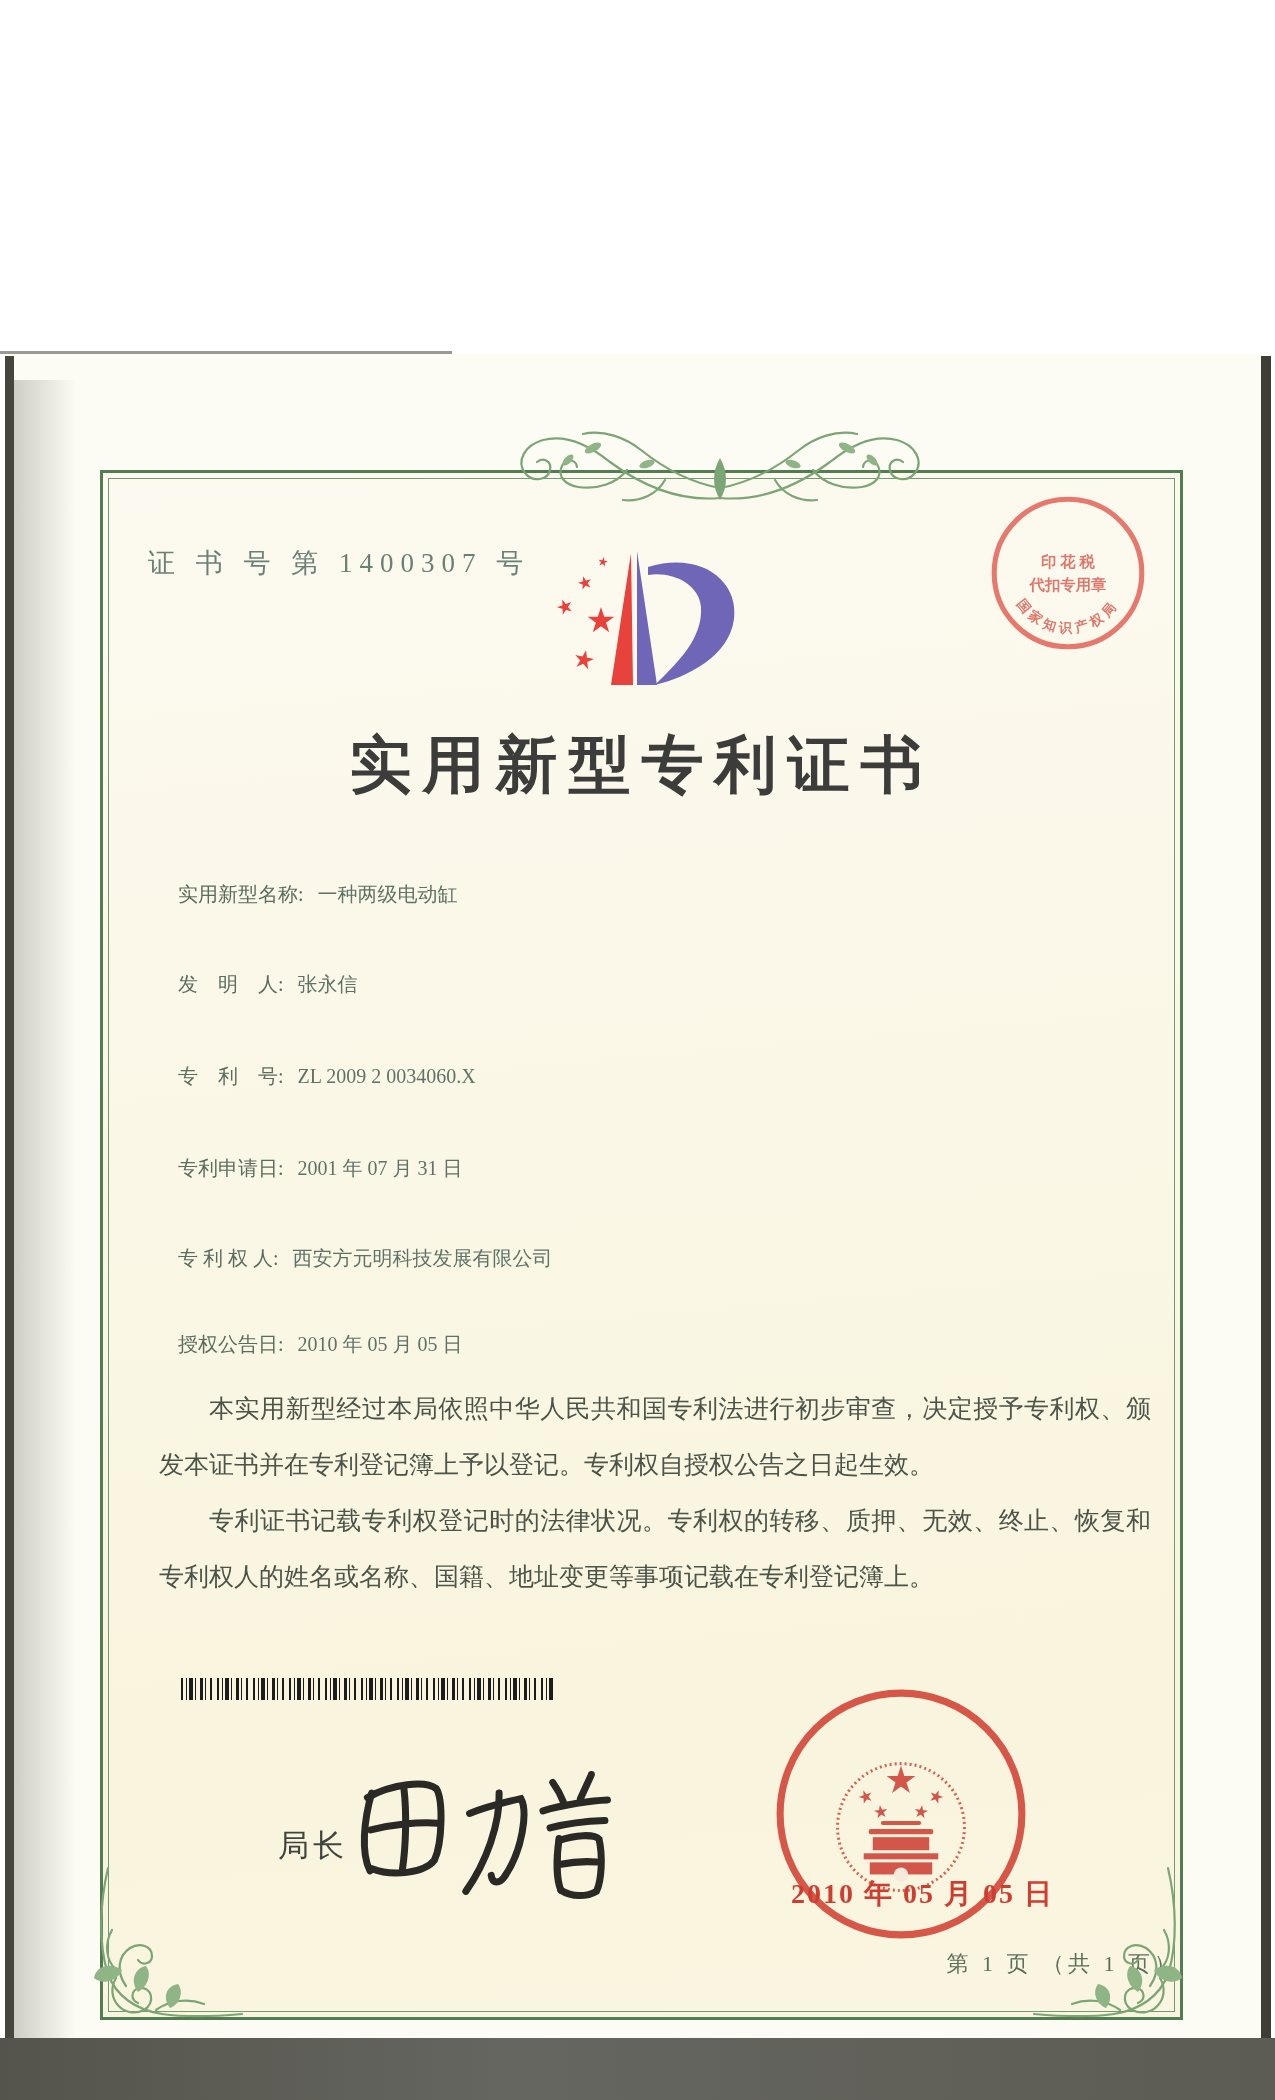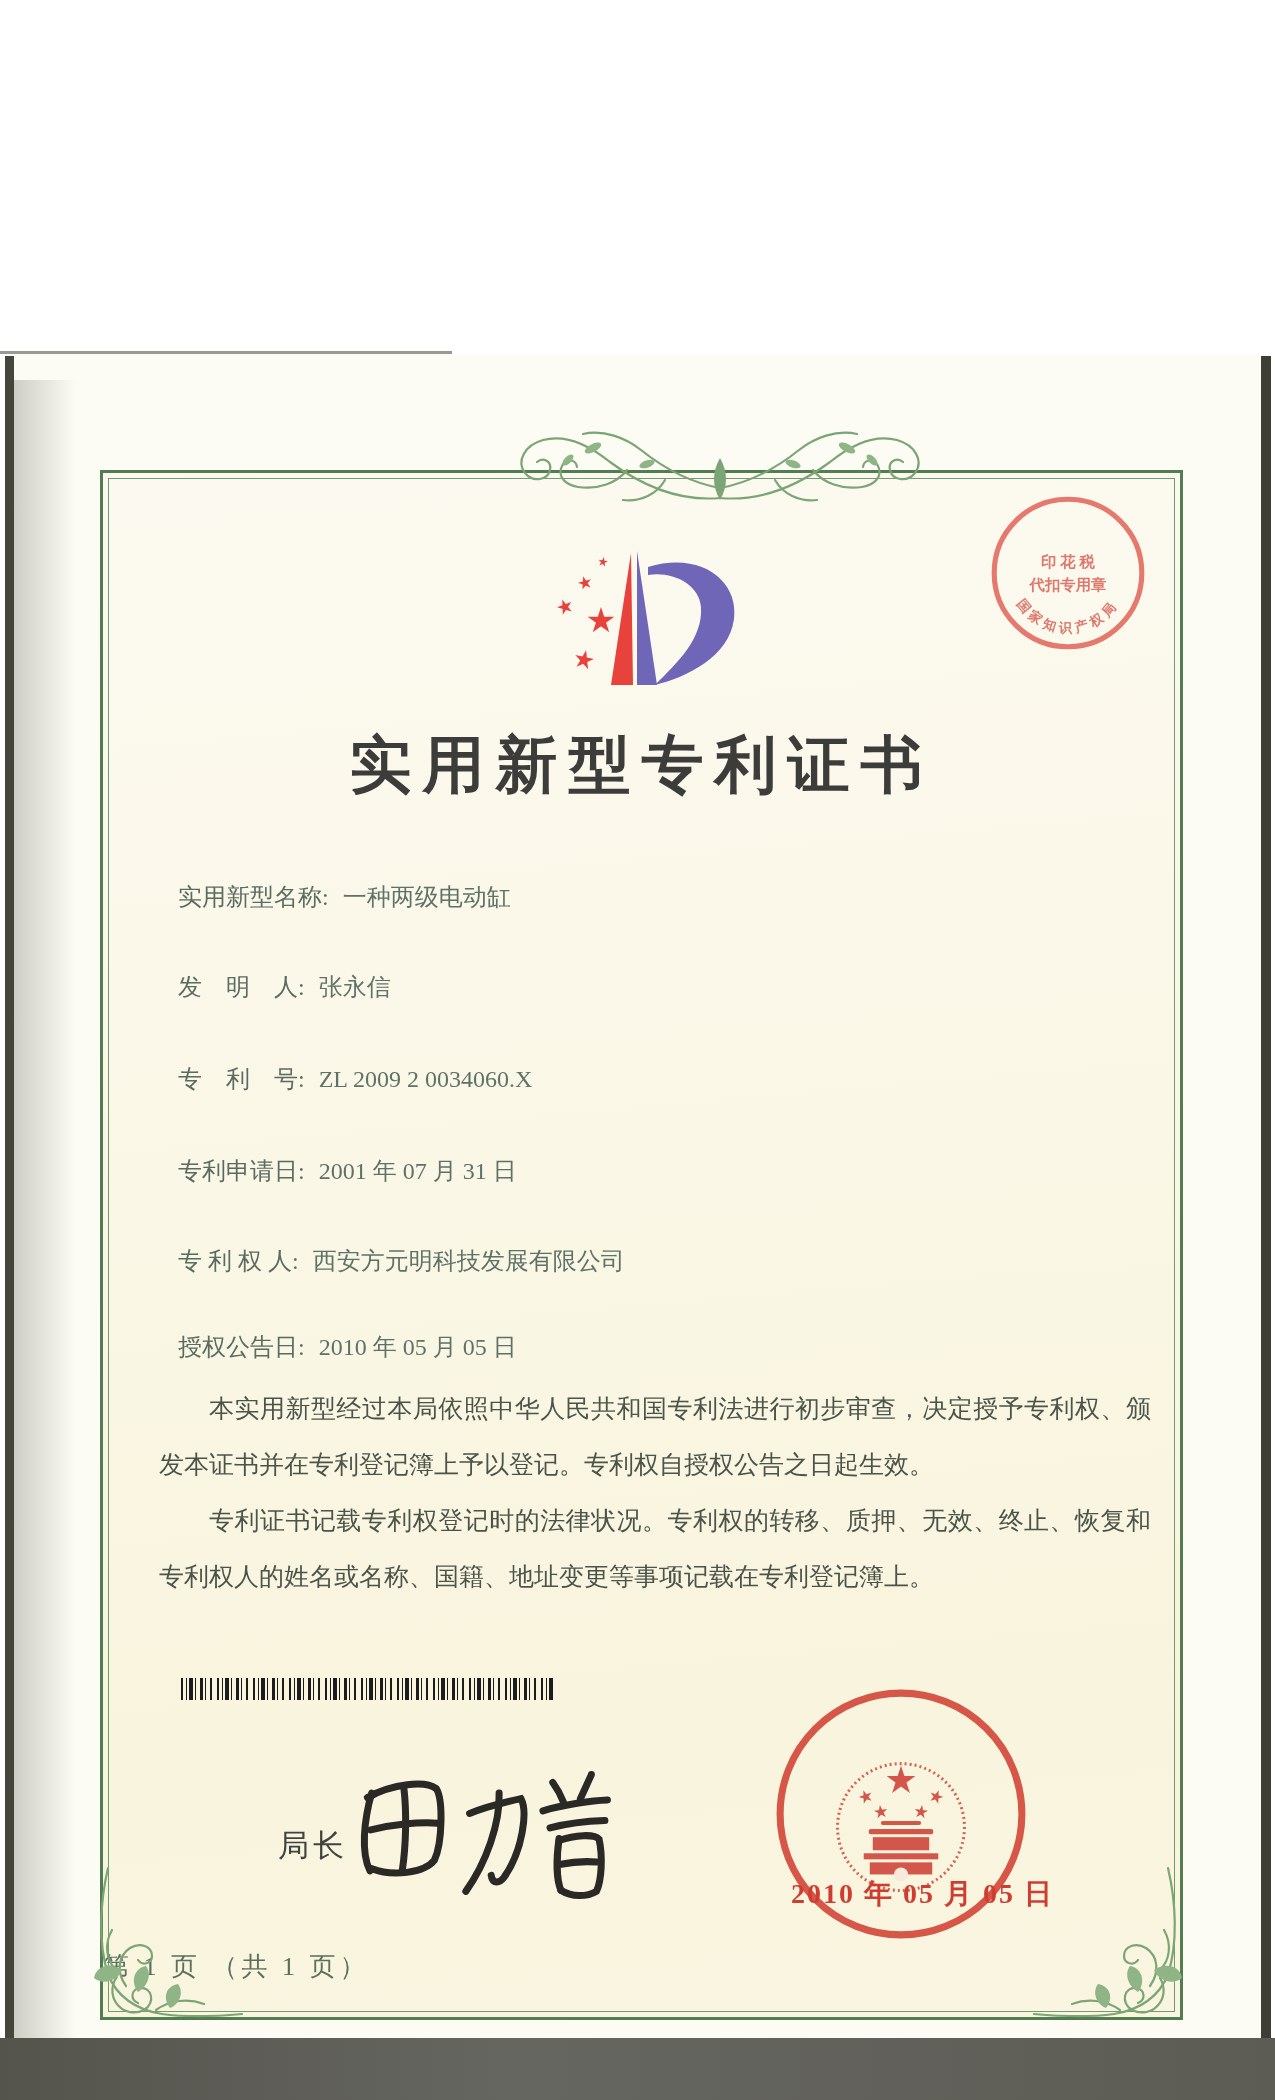--- a/index.html
+++ b/index.html
@@ -22,21 +22,21 @@
         background:linear-gradient(175deg,#fcfaf0 0%,#faf7e6 45%,#f8f4dd 80%,#f9f5e0 100%);}
   .certificate::before{content:"";position:absolute;inset:5px;border:1px solid #719a71;pointer-events:none;}
 
   .cert-number{position:absolute;left:45px;top:72px;font-size:27px;letter-spacing:7px;color:#6b8076;}
 
   .logo{position:absolute;left:448px;top:70px;width:215px;height:178px;}
 
   .cert-title{position:absolute;left:0;top:250px;width:100%;text-align:center;
         font-size:62px;font-weight:bold;color:#3c3c3a;letter-spacing:11px;}
 
-  .field-row{position:absolute;left:75px;font-size:24px;color:#5d6e62;white-space:nowrap;}
+  .field-row{position:absolute;left:75px;font-size:20px;color:#5d6e62;white-space:nowrap;}
   .field-row .flabel{color:#5a6c60;}
   .field-row .fvalue{color:#5f7268;margin-left:14px;}
   .r0{top:408px}.r1{top:498px}.r2{top:590px}.r3{top:682px}.r4{top:772px}.r5{top:858px}
 
   .body-text{position:absolute;left:56px;top:908px;width:992px;
         font-size:25px;line-height:56px;color:#4c544a;text-align:justify;}
   .body-text p{margin:0;text-indent:2em;}
 
   .barcode{position:absolute;left:78px;top:1205px;width:374px;height:22px;
         background:repeating-linear-gradient(90deg,
@@ -44,22 +44,22 @@
           #1c1c1c 5px 6px,rgba(0,0,0,0) 6px 8px,
           #1c1c1c 8px 12px,rgba(0,0,0,0) 12px 14px,
           #1c1c1c 14px 15px,rgba(0,0,0,0) 15px 19px,
           #1c1c1c 19px 22px,rgba(0,0,0,0) 22px 24px,
           #1c1c1c 24px 25px,rgba(0,0,0,0) 25px 29px,
           #1c1c1c 29px 31px,rgba(0,0,0,0) 31px 36px);}
 
   .sig-label{position:absolute;left:175px;top:1352px;font-size:31px;color:#3f443f;letter-spacing:4px;text-align:right;}
   .sig-svg{position:absolute;left:240px;top:1280px;width:270px;height:170px;transform:rotate(-2deg);}
 
-  .footer-page{position:absolute;left:0;top:1476px;width:100%;text-align:left;
-        font-size:26px;letter-spacing:4px;color:#5c6e5c;}
+  .footer-page{position:absolute;left:0;top:1476px;width:100%;text-align:right;
+        font-size:22px;letter-spacing:4px;color:#5c6e5c;}
 
   
   .main-seal{position:absolute;left:662px;top:1205px;width:272px;height:272px;opacity:.92;}
   .seal-date{position:absolute;left:688px;top:1402px;width:330px;font-size:28px;color:#cf3d31;
         letter-spacing:2px;font-weight:bold;white-space:nowrap;}
   .tax-seal{position:absolute;left:883px;top:18px;width:164px;height:164px;opacity:.8;}
 
   
   .orn-top{position:absolute;left:425px;top:420px;width:590px;height:98px;}
   .orn-bl{position:absolute;left:86px;top:1860px;width:162px;height:172px;}
@@ -72,20 +72,21 @@
 
   <div class="scan-paper"></div>
   <div class="edge-top-line"></div>
   <div class="edge-left"></div>
   <div class="edge-left-shadow"></div>
   <div class="edge-right"></div>
   <div class="edge-bottom"></div>
 
   <div class="certificate">
 
+    <div class="cert-number">证 书 号 第 1400307 号</div>
 
     <svg class="logo" viewBox="0 0 215 178">
       <defs>
         <path id="star" d="M0,-1 L0.588,0.809 L-0.951,-0.309 L0.951,-0.309 L-0.588,0.809 Z"></path>
       </defs>
 
       <path d="M80,10 L60,142 L82,142 Z" fill="#e8423c"></path>
 
       <path d="M86,8 L106,142 L86,142 Z" fill="#6f66b8"></path>
 

